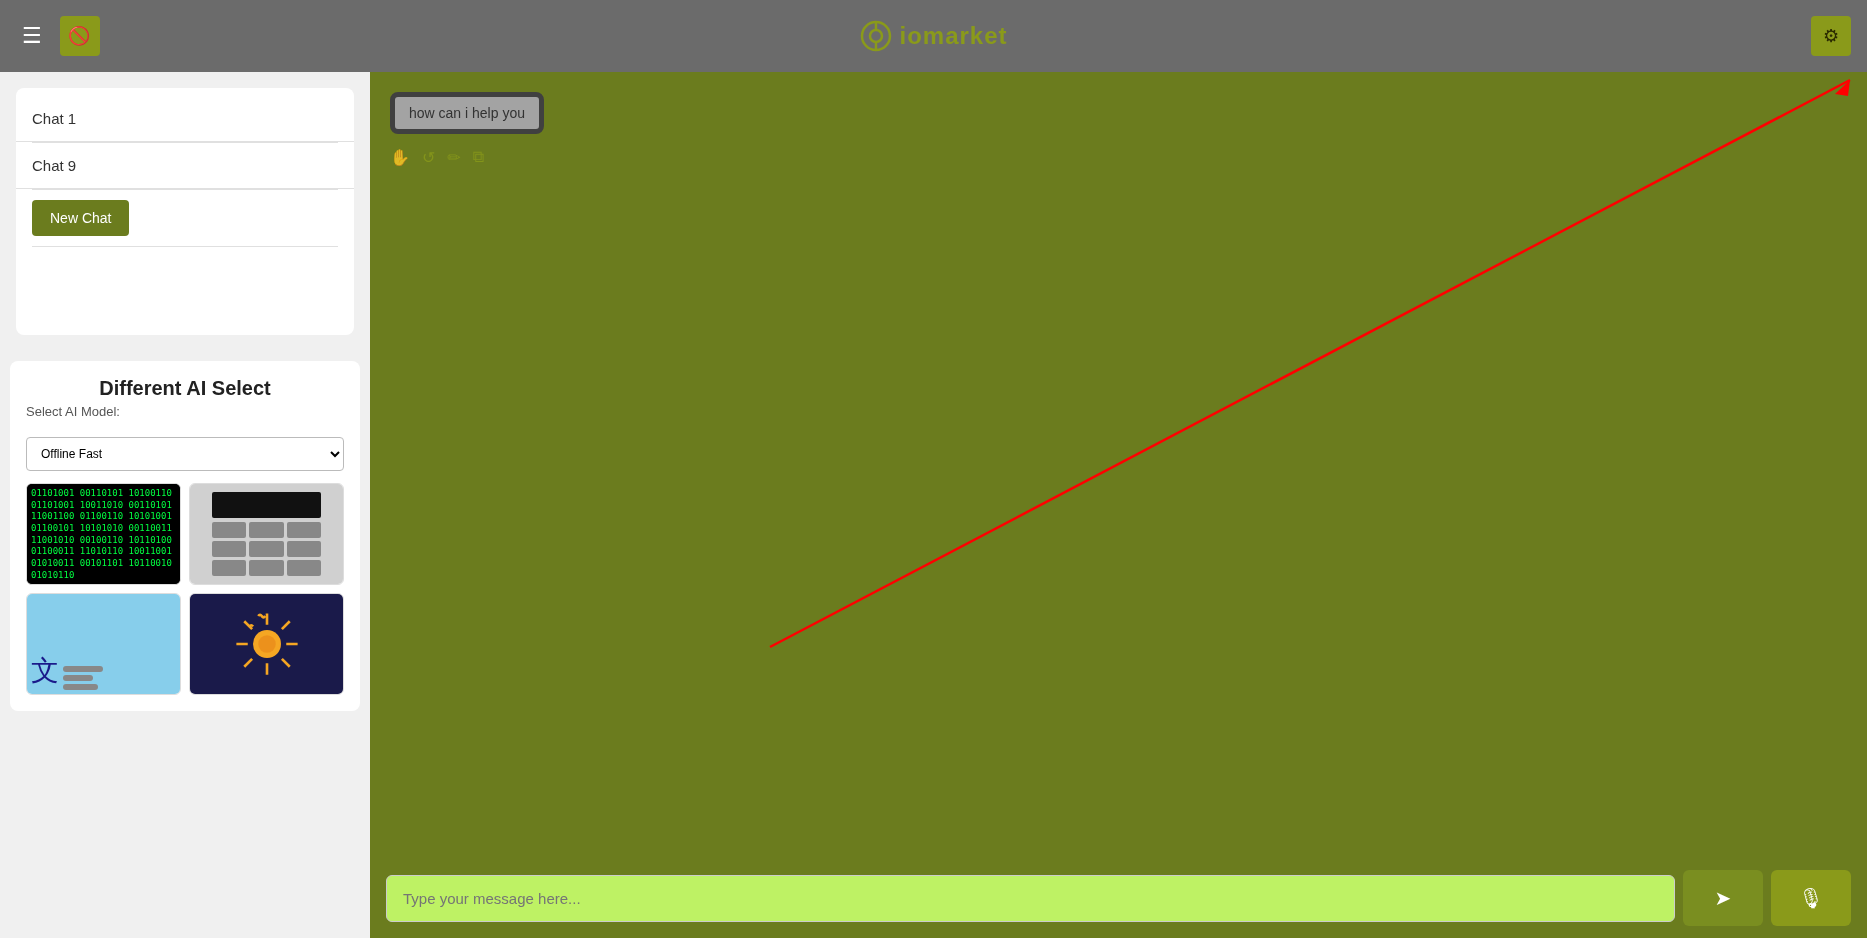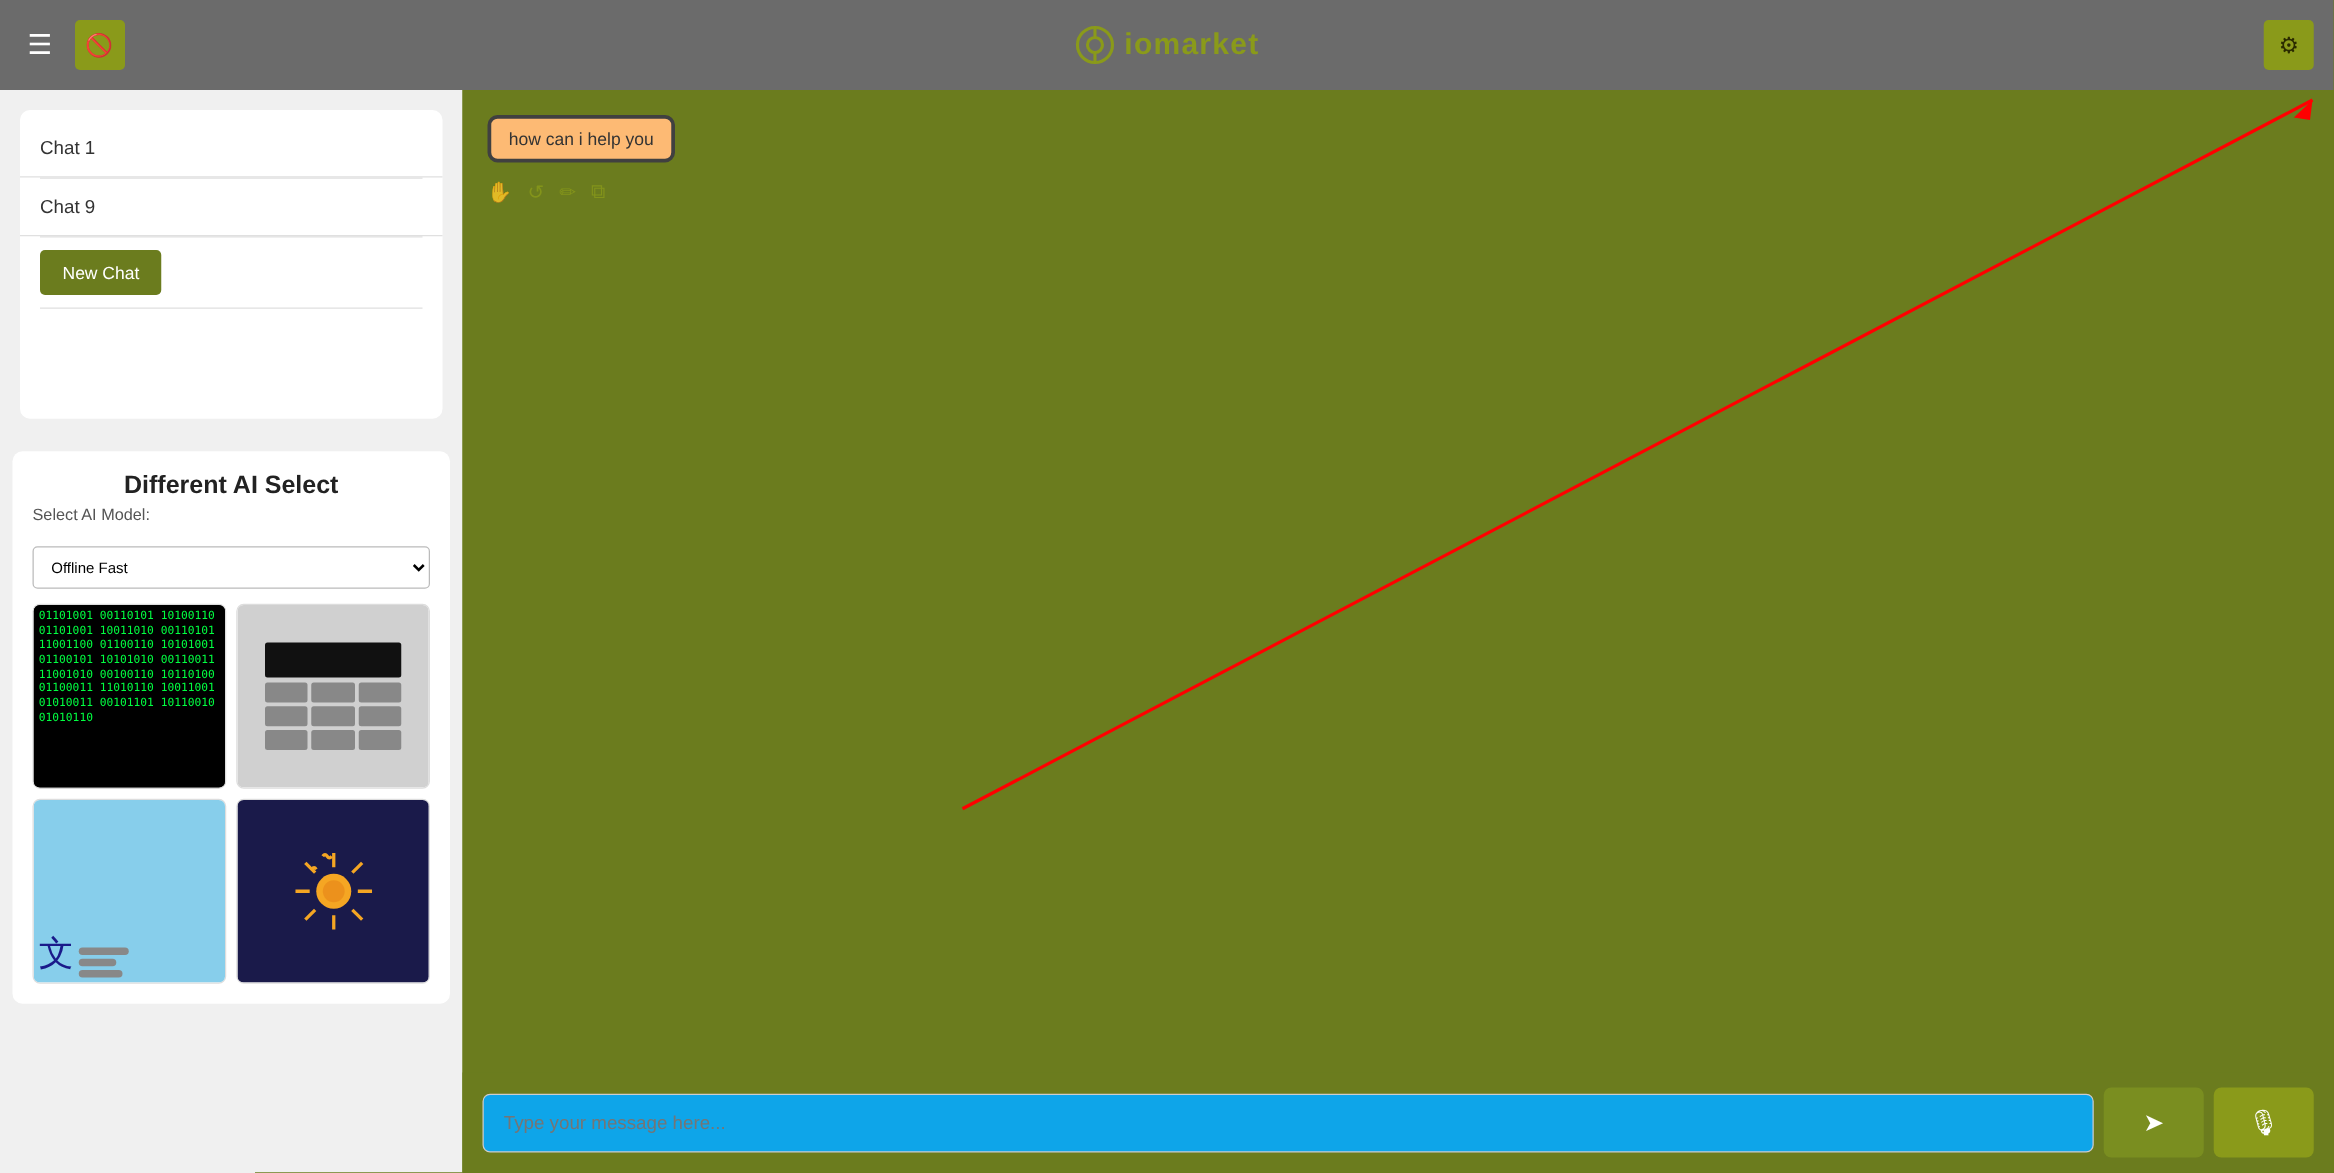--- a/index.html
+++ b/index.html
@@ -162,21 +162,21 @@
       cursor: pointer;
       margin-bottom: 12px;
     }
     .model-thumbnails {
       display: grid;
       grid-template-columns: 1fr 1fr;
       gap: 8px;
     }
     .model-thumb {
       width: 100%;
-      height: 148px;
+      height: 102px;
       border-radius: 6px;
       overflow: hidden;
       border: 1px solid #ddd;
       background: #222;
       display: flex;
       align-items: center;
       justify-content: center;
     }
 
     
@@ -279,22 +279,22 @@
     
     .chat-messages {
       flex: 1;
       padding: 20px;
       overflow-y: auto;
       position: relative;
     }
 
     
     .message-bubble {
-      background: #fdba74;
-      border: 3px solid #404040;
+      background: #a3a3a3;
+      border: 5px solid #404040;
       border-radius: 8px;
       padding: 8px 14px;
       display: inline-block;
       font-size: 14px;
       color: #333;
       margin-bottom: 8px;
       max-width: 400px;
     }
 
     
@@ -327,21 +327,21 @@
       padding: 12px 16px;
       background: #6b7c1e;
       gap: 8px;
     }
     .message-input {
       flex: 1;
       padding: 14px 16px;
       border: 1px solid #ccc;
       border-radius: 6px;
       font-size: 15px;
-      background: #0ea5e9;
+      background: #bef264;
       color: #333;
       outline: none;
     }
     .send-btn {
       background: #7a8e20;
       border: none;
       border-radius: 6px;
       width: 80px;
       height: 56px;
       cursor: pointer;

